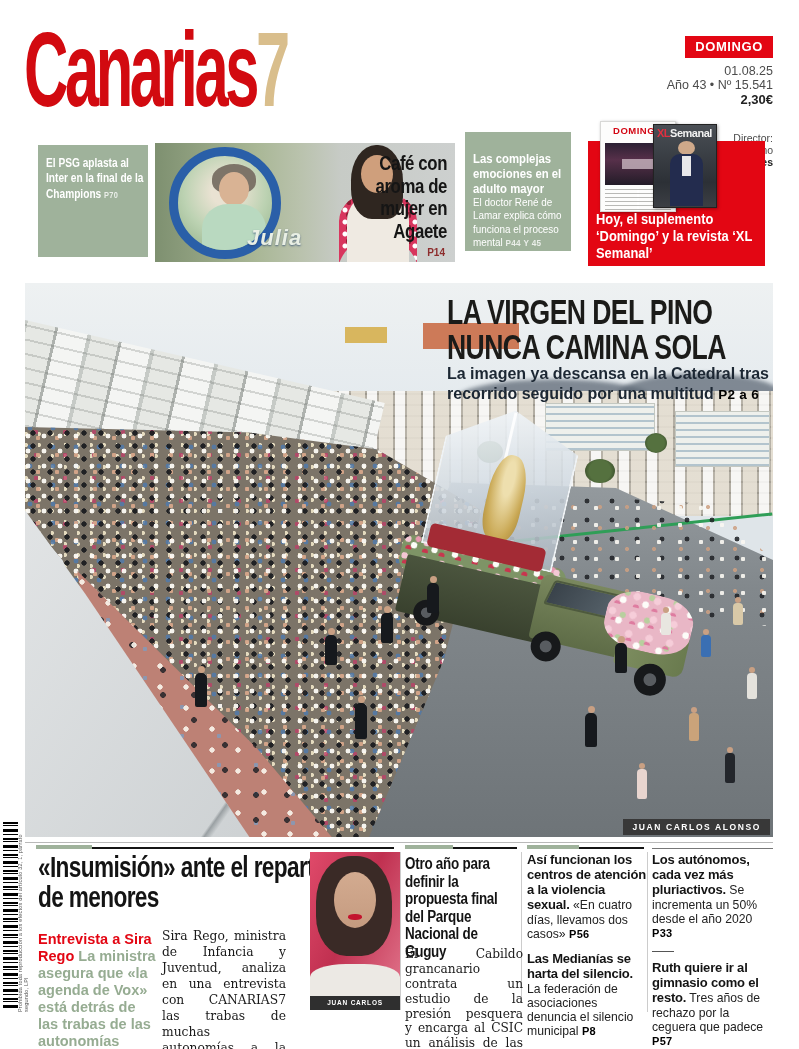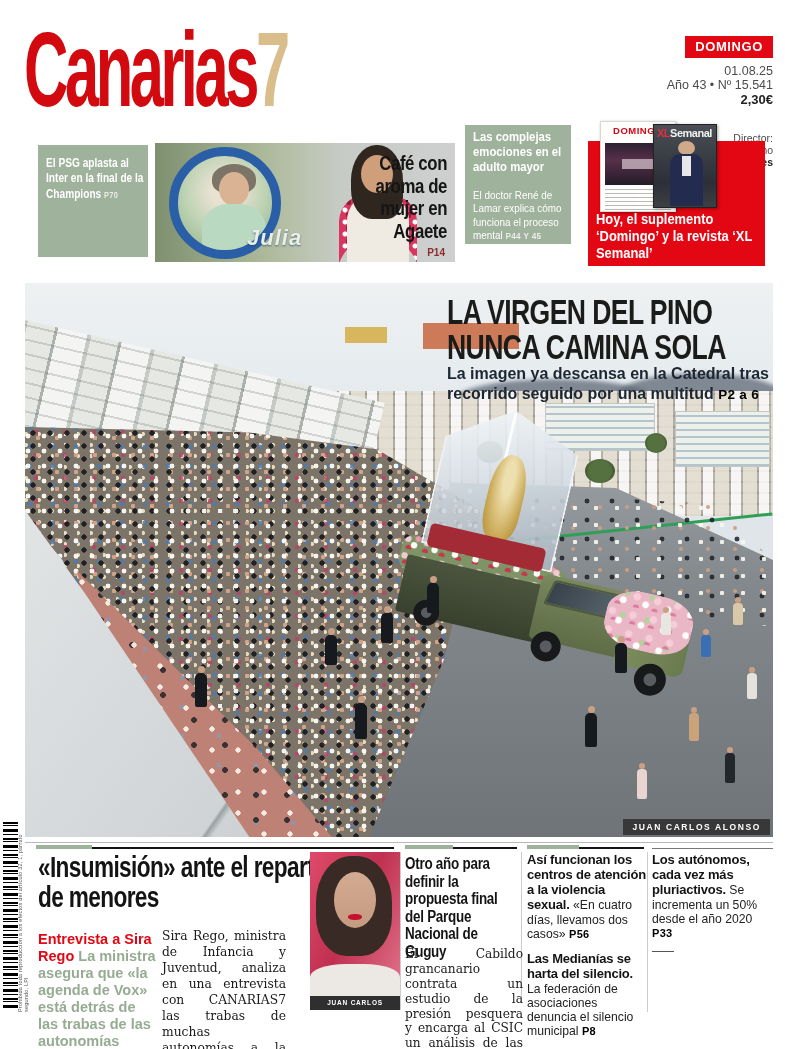--- a/index.html
+++ b/index.html
@@ -18,21 +18,21 @@
   .info .edition { font-size:12.5px; }
   .info .price { font-size:13px; font-weight:700; color:#222; }
   .info .dlabel { margin-top:25px; font-size:10.5px; }
   .info .dname { font-size:10.5px; }
   .info .web { font-size:10.5px; font-weight:700; color:#222; }
 
   
   .greenbox { background:#9fb29b; color:#fff; }
   .t-psg { left:38px; top:145px; width:110px; height:112px; padding:10px 8px; }
   .t-psg .tt { font-size:13px; font-weight:700; line-height:1.18; width:128px; transform:scaleX(.78); transform-origin:0 0; }
-  .t-emo { left:465px; top:125px; width:106px; height:119px; padding:4px 8px; }
+  .t-emo { left:465px; top:132px; width:106px; height:119px; padding:19px 8px; }
   .t-emo .tt { font-size:13.5px; font-weight:700; line-height:1.12; width:122px; transform:scaleX(.84); transform-origin:0 0; }
   .t-emo .tb { position:absolute; left:8px; top:64px; font-size:11.5px; line-height:1.16; width:116px; transform:scaleX(.86); transform-origin:0 0; }
   .pgl { font-size:9.5px; font-weight:700; color:rgba(255,255,255,.78); letter-spacing:.4px; }
 
   
   .t-cafe { left:155px; top:143px; width:300px; height:119px; overflow:hidden;
             background:linear-gradient(90deg,#7e9070 0%,#a9b796 34%,#b9c2ac 48%,#c7cbc6 62%,#cdd0cf 100%); }
   .cafe-ring { left:14px; top:4px; width:112px; height:112px; border-radius:50%; border:9px solid #2a5fa8;
                background:radial-gradient(circle at 50% 38%, #e9e2d2 18%, #bcd2b2 55%, #8fae86); overflow:hidden; }
   .w1-hair { left:34px; top:8px; width:44px; height:30px; border-radius:50% 50% 40% 40%; background:#7d7468; }
@@ -361,19 +361,20 @@
 
   <div class="abs briefcol colD">
     <p class="brief"><span class="bl">Así funcionan los centros de atención a la violencia sexual.</span><span> «En cuatro días, llevamos dos casos» </span><span class="pref">P56</span></p>
     <p class="brief"><span class="bl">Las Medianías se harta del silencio.</span><span> La federación de asociaciones denuncia el silencio municipal </span><span class="pref">P8</span></p>
     <p class="brief"><span class="bl">El sentimiento hecho marca.</span></p>
   </div>
 
   <div class="abs briefcol colE">
     <p class="brief"><span class="bl">Los autónomos, cada vez más pluriactivos.</span><span> Se incrementa un 50% desde el año 2020 </span><span class="pref">P33</span></p>
     <div class="sep"></div>
+    <p class="brief"><span class="bl">Ruth quiere ir al gimnasio como el resto.</span><span> Tres años de rechazo por la ceguera que padece </span><span class="pref">P57</span></p>
 
   </div>
 
   <div class="abs barcode"></div>
   <div class="abs edge-note">Prohibida toda reproducción a los efectos del artículo 32, 1, párrafo segundo, LPI</div>
 
 </div>
 
 </body></html>

